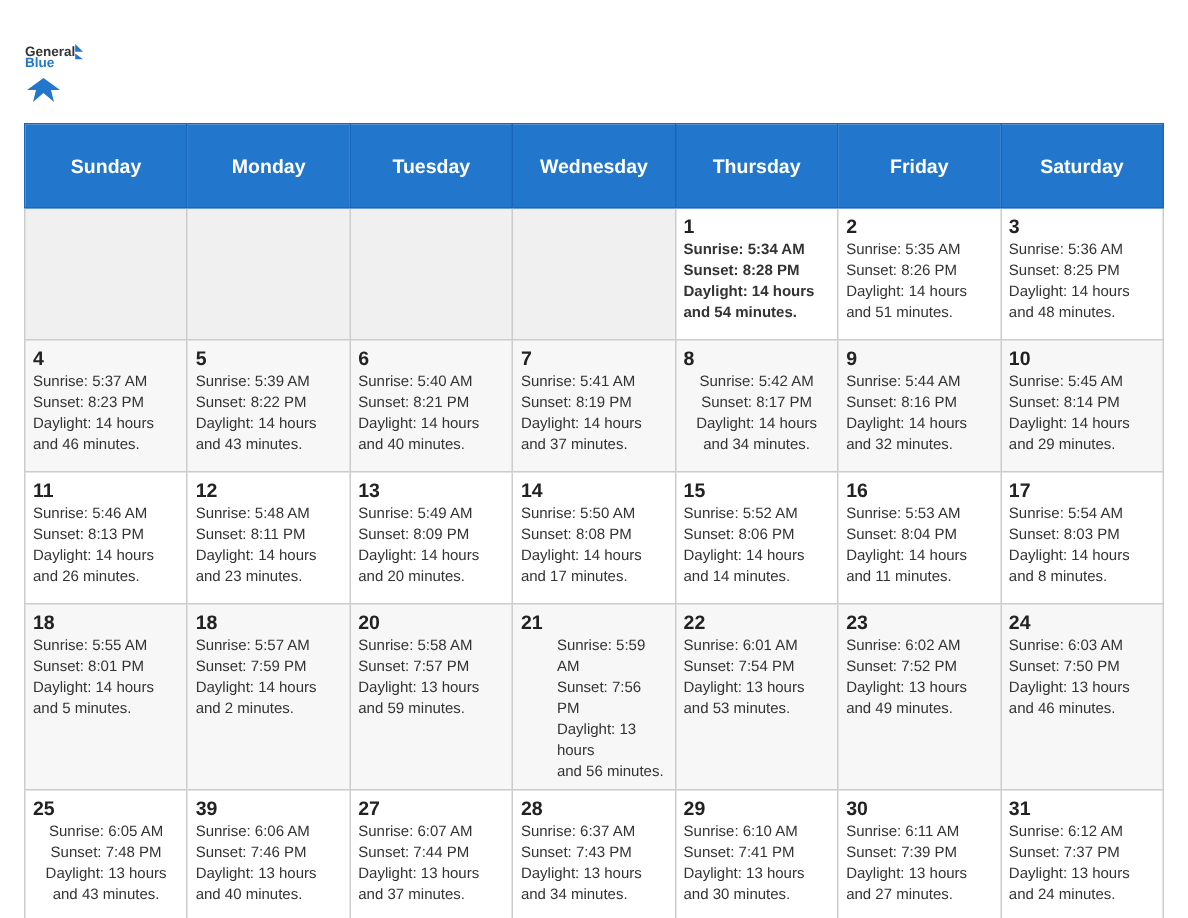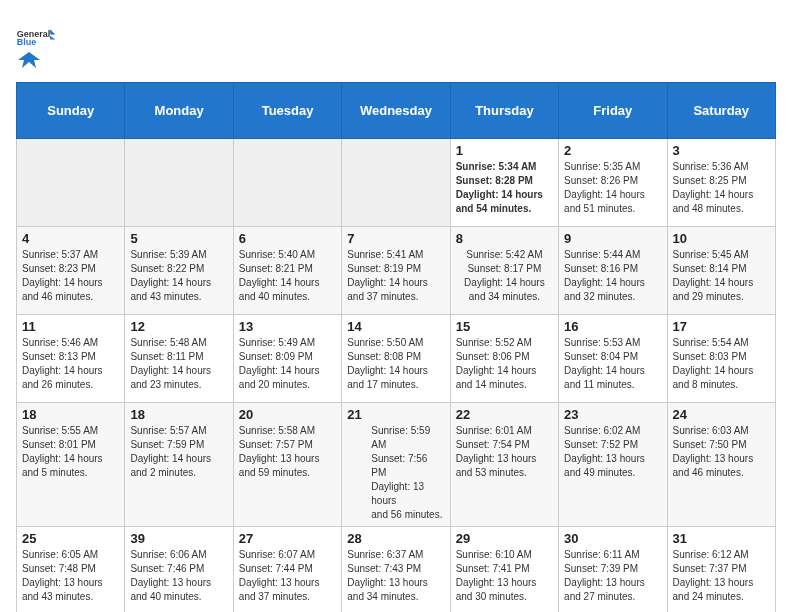--- a/index.html
+++ b/index.html
@@ -294,21 +294,21 @@
           <span class="day-number">24</span>
           <div class="day-info" style="white-space: pre-line;">Sunrise: 6:03 AM
 Sunset: 7:50 PM
 Daylight: 13 hours
 and 46 minutes.</div>
         </td>
       </tr>
       <tr>
         <td>
           <span class="day-number">25</span>
-          <div class="day-info" style="white-space: pre-line;">Sunrise: 6:05 AM
+          <div class="day-info" style="white-space: pre-line; text-align: center;">Sunrise: 6:05 AM
 Sunset: 7:48 PM
 Daylight: 13 hours
 and 43 minutes.</div>
         </td>
         <td>
           <span class="day-number">39</span>
           <div class="day-info" style="white-space: pre-line;">Sunrise: 6:06 AM
 Sunset: 7:46 PM
 Daylight: 13 hours
 and 40 minutes.</div>

